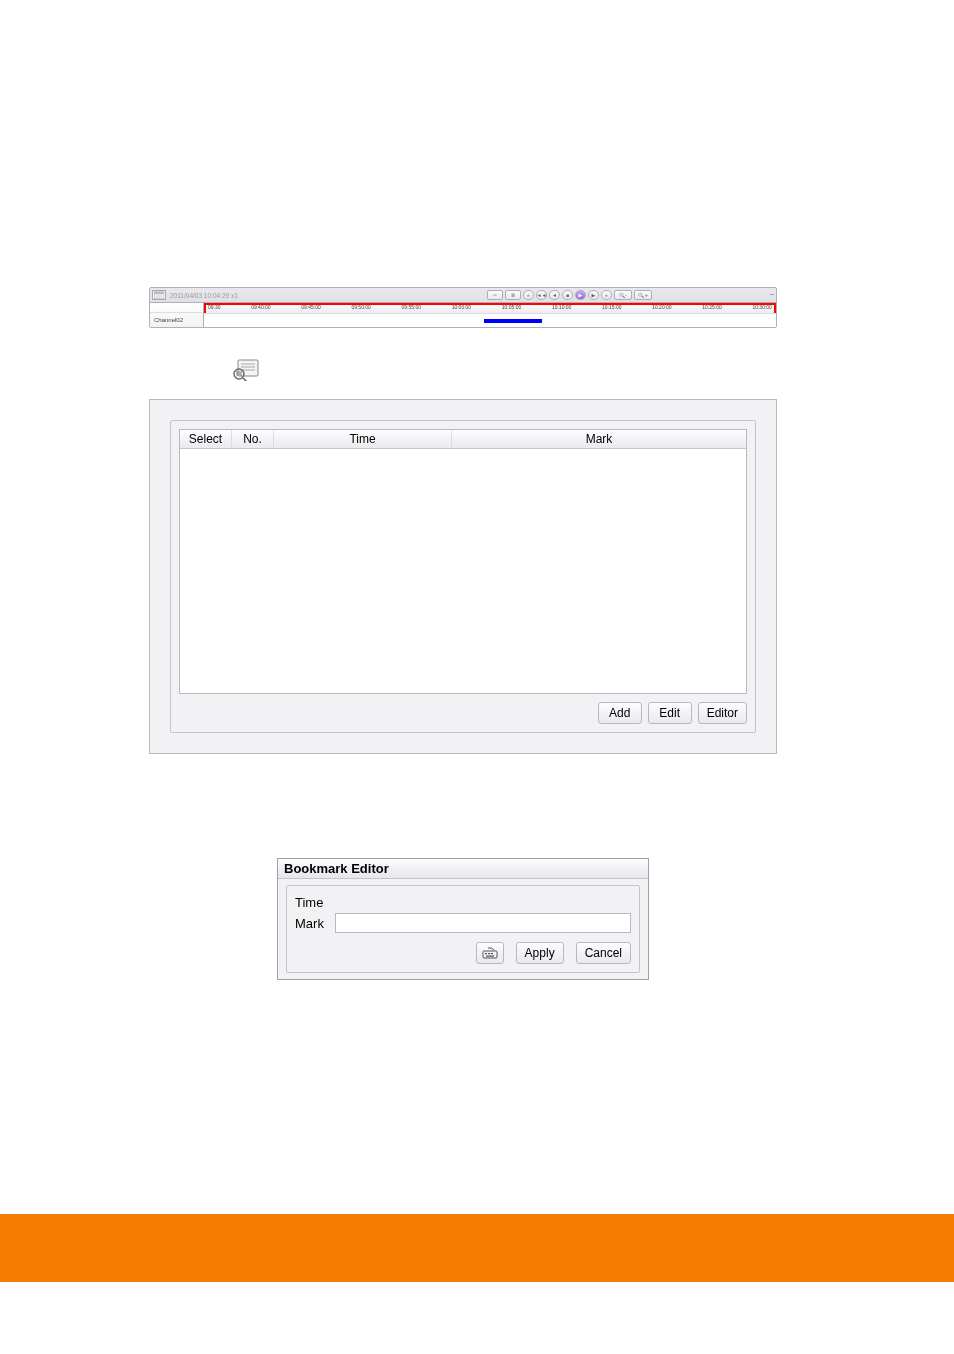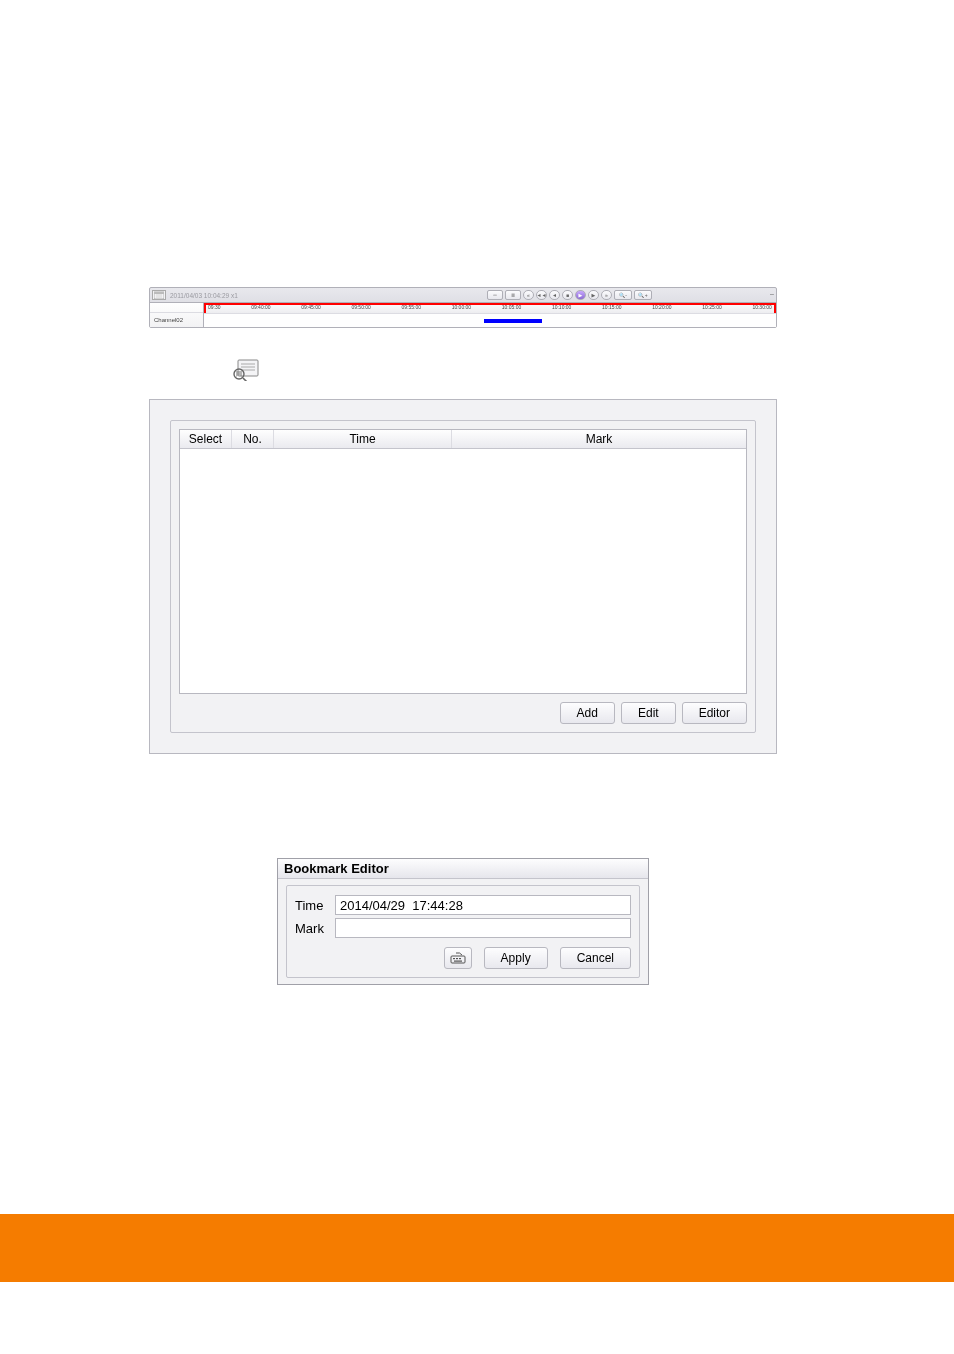--- a/index.html
+++ b/index.html
@@ -197,21 +197,21 @@
     padding-top: 8px;
   }
   .win-btn {
     background: linear-gradient(to bottom, #fdfdfe, #e8e8ee);
     border: 1px solid #b8b8c0;
     border-radius: 3px;
     font-size: 12px;
     min-width: 44px;
     height: 22px;
     display: flex; align-items: center; justify-content: center;
-    padding: 0 16px;
+    padding: 0 8px;
     cursor: pointer;
   }
 
   
   .editor-dialog {
     position: absolute;
     top: 858px;
     left: 277px;
     width: 372px;
     border: 1px solid #a0a0a8;
@@ -367,21 +367,20 @@
       </div>
     </div>
   </div>
 
   <div class="editor-dialog">
     <div class="ed-title">Bookmark Editor</div>
     <div class="ed-body">
       <div class="ed-group">
         <div class="ed-row">
           <span class="ed-label">Time</span>
-          <input class="ed-input" value="2014/04/29  17:44:28" style="">
         </div>
         <div class="ed-row">
           <span class="ed-label">Mark</span>
           <input class="ed-input" value="" style="">
         </div>
         <div class="ed-btnrow">
           <div class="kb-btn">
             <svg viewBox="0 0 16 12" width="16" height="12">
               <rect x="1" y="4" width="14" height="7" rx="1" fill="none" stroke="#555" stroke-width="1"></rect>
               <rect x="3" y="6" width="2" height="1.2" fill="#555"></rect>

